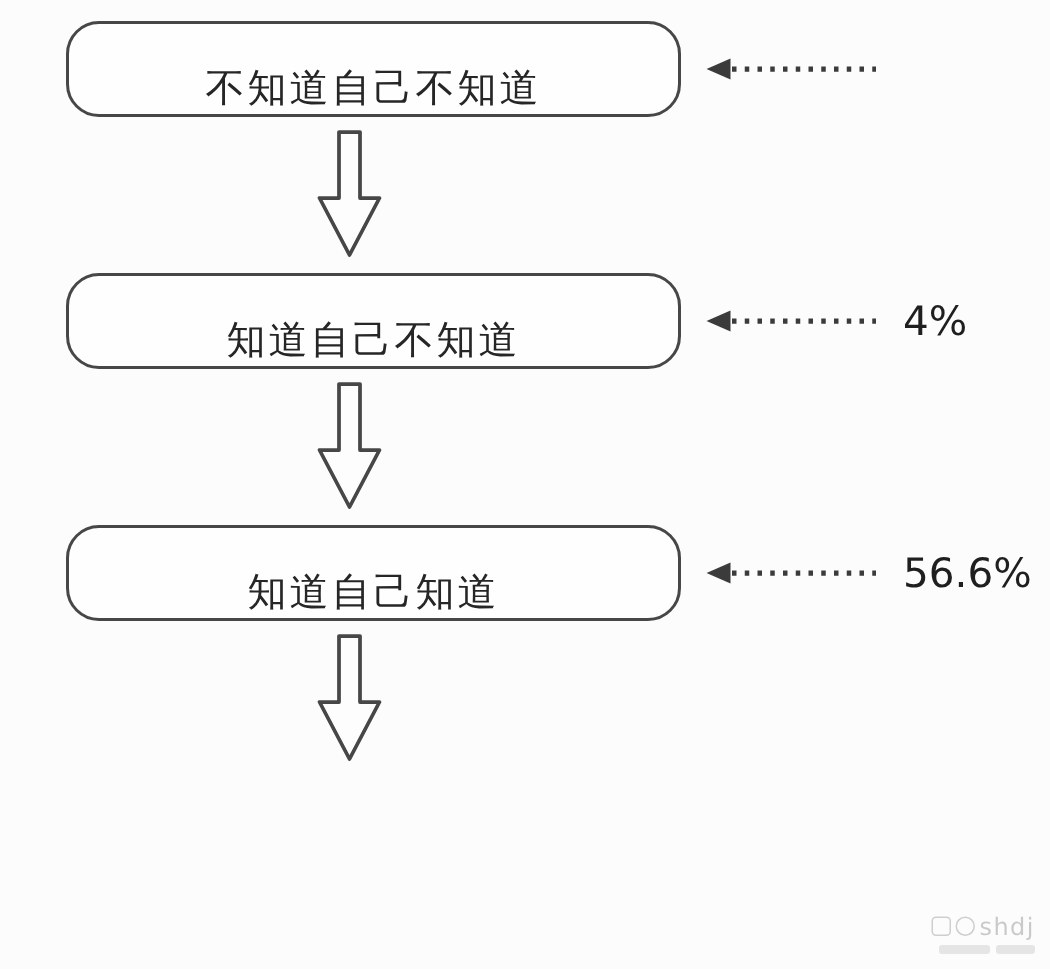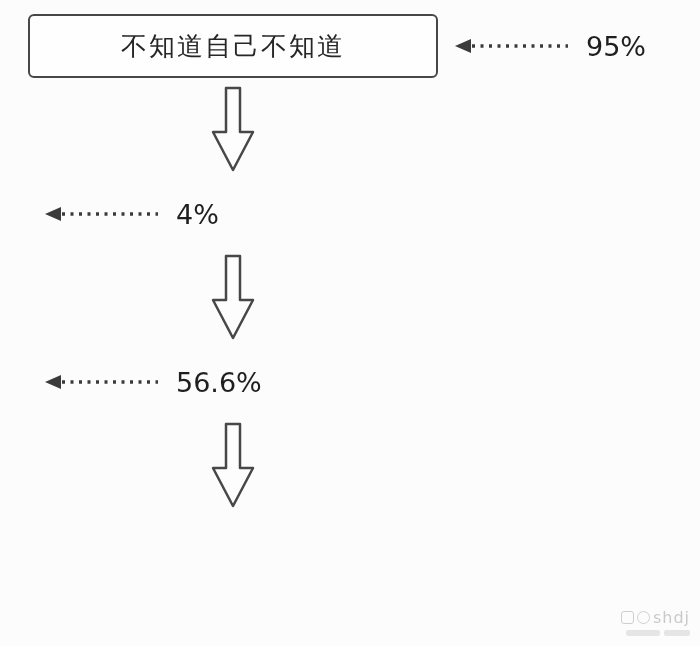--- a/index.html
+++ b/index.html
@@ -24,26 +24,27 @@
   }
   .flow-row {
     display: flex;
     align-items: center;
     height: 64px;
   }
   .stage-box {
     width: 406px;
     height: 60px;
     border: 2px solid #474747;
-    border-radius: 6px;
+    border-radius: 22px;
     background: #fefefe;
     display: flex;
-    align-items: center;
+    align-items: flex-end;
     justify-content: center;
     box-sizing: content-box;
+    margin-left: 16px;
   }
   .stage-label {
     font-size: 26px;
     color: #262626;
     letter-spacing: 2px;
     white-space: nowrap;
   }
   .dotted-arrow {
     margin-left: 16px;
     flex: none;
@@ -111,44 +112,49 @@
   <div class="flow-col">
 
     <div class="flow-row">
       <div class="stage-box">
         <span class="stage-label">不知道自己不知道</span>
       </div>
       <svg class="dotted-arrow" width="116" height="20" viewBox="0 0 116 20">
         <polygon points="1,10 17,3 17,17" fill="#3b3b3b"></polygon>
         <line x1="18" y1="10" x2="114" y2="10" stroke="#3b3b3b" stroke-width="3.5" stroke-dasharray="3 5.5"></line>
       </svg>
-      <span class="percent-label">95%</span>
     </div>
 
     <div class="arrow-gap">
       <svg width="44" height="88" viewBox="0 0 44 88">
         <polygon points="15,2 29,2 29,46 42,46 22,84 2,46 15,46" fill="#fdfdfd" stroke="#474747" stroke-width="2.5" stroke-linejoin="round"></polygon>
       </svg>
     </div>
 
     <div class="flow-row">
+      <div class="stage-box">
+        <span class="stage-label">知道自己不知道</span>
+      </div>
       <svg class="dotted-arrow" width="116" height="20" viewBox="0 0 116 20">
         <polygon points="1,10 17,3 17,17" fill="#3b3b3b"></polygon>
         <line x1="18" y1="10" x2="114" y2="10" stroke="#3b3b3b" stroke-width="3.5" stroke-dasharray="3 5.5"></line>
       </svg>
       <span class="percent-label">4%</span>
     </div>
 
     <div class="arrow-gap">
       <svg width="44" height="88" viewBox="0 0 44 88">
         <polygon points="15,2 29,2 29,46 42,46 22,84 2,46 15,46" fill="#fdfdfd" stroke="#474747" stroke-width="2.5" stroke-linejoin="round"></polygon>
       </svg>
     </div>
 
     <div class="flow-row">
+      <div class="stage-box">
+        <span class="stage-label">知道自己知道</span>
+      </div>
       <svg class="dotted-arrow" width="116" height="20" viewBox="0 0 116 20">
         <polygon points="1,10 17,3 17,17" fill="#3b3b3b"></polygon>
         <line x1="18" y1="10" x2="114" y2="10" stroke="#3b3b3b" stroke-width="3.5" stroke-dasharray="3 5.5"></line>
       </svg>
       <span class="percent-label">56.6%</span>
     </div>
 
     <div class="arrow-gap">
       <svg width="44" height="88" viewBox="0 0 44 88">
         <polygon points="15,2 29,2 29,46 42,46 22,84 2,46 15,46" fill="#fdfdfd" stroke="#474747" stroke-width="2.5" stroke-linejoin="round"></polygon>

